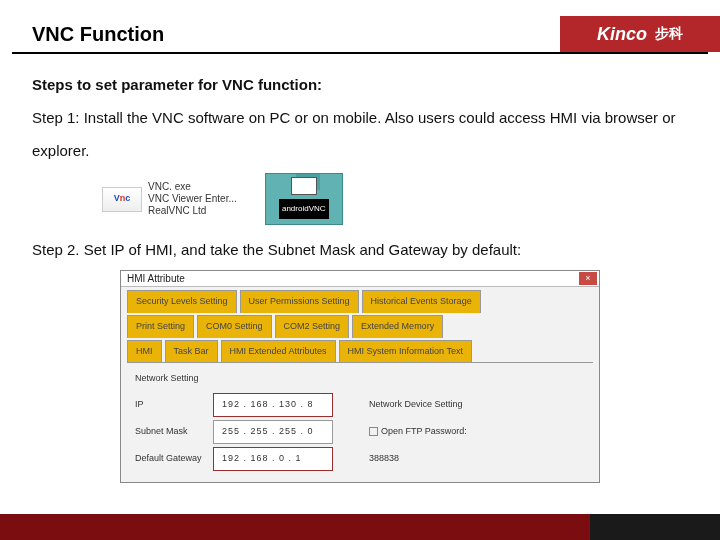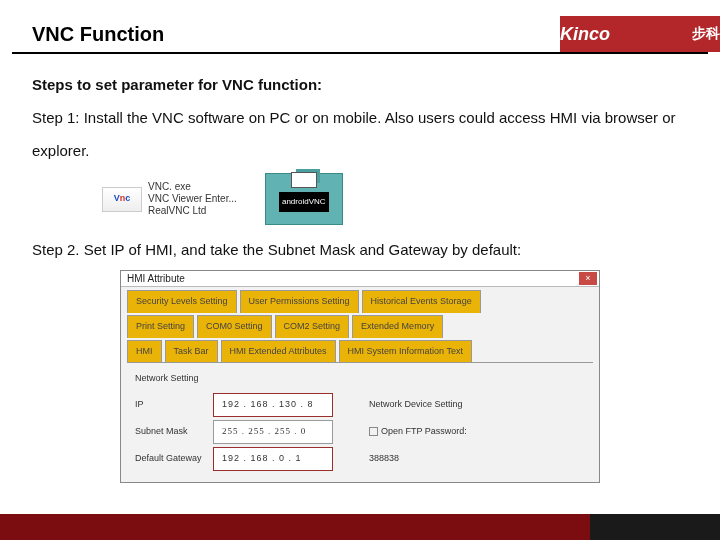--- a/index.html
+++ b/index.html
@@ -1,46 +1,46 @@
 <!DOCTYPE html>
 <html><head>
 <meta charset="utf-8">
 <style>
   * { box-sizing: border-box; margin: 0; padding: 0; }
   body { width: 720px; height: 540px; font-family: Arial, sans-serif; background: #fff; overflow: hidden; position: relative; }
   .header { display: flex; height: 52px; align-items: flex-end; gap: 12px; }
   .header-left { flex: 1; padding: 8px 0 6px 32px; }
   .header-left h1 { font-size: 20px; font-weight: bold; color: #000; }
-  .header-right { width: 160px; height: 36px; background: #b3262a; color: #fff; display: flex; align-items: center; justify-content: space-between; font-size: 18px; font-weight: bold; font-style: italic; font-family: "Arial Narrow", Arial, sans-serif; margin-top: 8px; }
+  .header-right { width: 160px; height: 36px; background: #b3262a; color: #fff; display: flex; align-items: center; justify-content: center; font-size: 18px; font-weight: bold; font-style: italic; font-family: "Arial Narrow", Arial, sans-serif; margin-top: 8px; }
   .header-right .cn { font-style: normal; font-size: 14px; margin-left: 8px; }
   .hr-line { height: 2px; background: #000; margin: 0 12px 0 12px; }
   .content { padding: 14px 32px 0 32px; font-size: 15px; color: #111; line-height: 2.2; }
   .content .b { font-weight: bold; }
   .icons-row { display: flex; gap: 28px; margin: 6px 0 8px 70px; align-items: center; }
   .icon-box { display: flex; align-items: center; gap: 6px; }
   .vnc-exe { width: 40px; height: 25px; border: 1px solid #ccc; display: flex; align-items: center; justify-content: center; font-size: 9px; font-weight: bold; background: linear-gradient(#fff,#eee); }
   .vnc-exe .v { color:#1a4fc9; }
   .vnc-exe .n { color:#d93025; }
   .vnc-exe .c { color:#1a4fc9; }
   .icon-caption { font-size: 10px; color: #333; line-height: 1.2; }
-  .android-vnc { width: 78px; height: 52px; background:#61b2b3; border:1px solid #3a8a8b; display:flex; flex-direction:column; align-items:center; justify-content:flex-end; padding-bottom:12px; position:relative; }
+  .android-vnc { width: 78px; height: 52px; background:#61b2b3; border:1px solid #3a8a8b; display:flex; flex-direction:column; align-items:center; justify-content:flex-end; padding-bottom:5px; position:relative; }
   .android-vnc .monitor { width:26px; height:18px; background:#fff; border:1px solid #555; margin-bottom:2px; box-shadow:4px -4px 0 -1px #4aa0a1; position:relative; top:-2px;}
   .android-vnc .label { background:#000; color:#fff; font-size:8px; padding:1px 3px; }
   .hmi-window { width: 480px; margin: 4px auto 0 auto; border: 1px solid #888; background:#f2f2f2; font-size: 9px; color:#333; position:relative; }
   .hmi-title { height:16px; background:#fff; border-bottom:1px solid #bbb; position:relative; padding-left:6px; line-height:16px; font-size:10px; color:#222;}
   .hmi-close { position:absolute; right:2px; top:1px; width:18px; height:13px; background:#c84a45; color:#fff; text-align:center; line-height:13px; font-size:9px; }
   .tab-row { display:flex; gap:3px; padding:3px 6px 0 6px; }
   .tab { border:1px solid #999; border-bottom:none; background:#eab308; padding:1px 8px; font-size:9px; color:#444; }
   .tab-row.second { padding-top:2px; }
   .hmi-body { border-top:1px solid #999; margin:0 6px; padding:6px 8px 8px 8px; background:#f2f2f2; }
   .fieldset-lbl { font-size:9px; color:#333; margin-bottom:4px; display:block; }
   .form-row { display:flex; align-items:center; margin:3px 0; gap:6px; }
   .form-row .lbl { width:72px; font-size:9px; color:#333; }
   .ipbox { border:1px solid #9a2e2c; background:#fff; padding:1px 8px; font-size:9px; letter-spacing:1px; width:120px; }
-  .ipbox.gray { border-color:#999;font-family:Liberation Serif, serif; }
+  .ipbox.gray { border-color:#999; }
   .side-lbl { font-size:9px; color:#333; margin-left:30px; }
   .chk { width:9px; height:9px; border:1px solid #888; display:inline-block; vertical-align:middle; margin-right:3px; }
   .footer-bar { position:absolute; left:0; bottom:0; width:100%; height:26px; display:flex; }
   .footer-red { width:590px; background:#7b0d10; }
   .footer-dark { flex:1; background:#1a1a1a; }
 </style>
 </head>
 <body>
 
 <div class="header">

